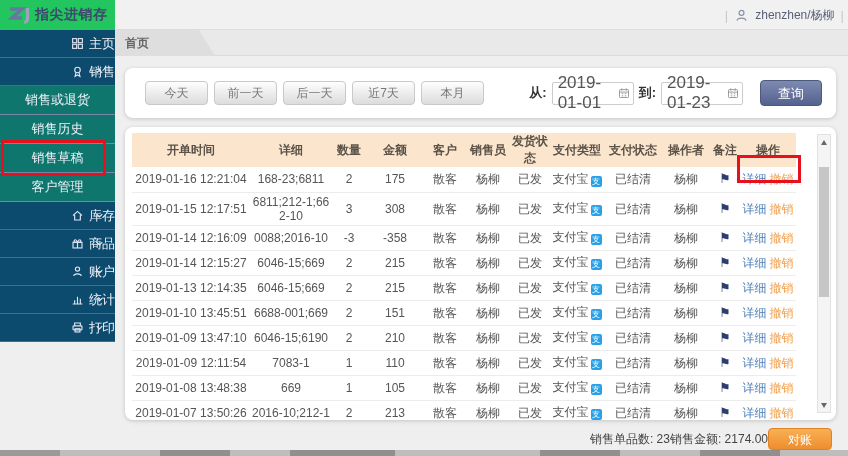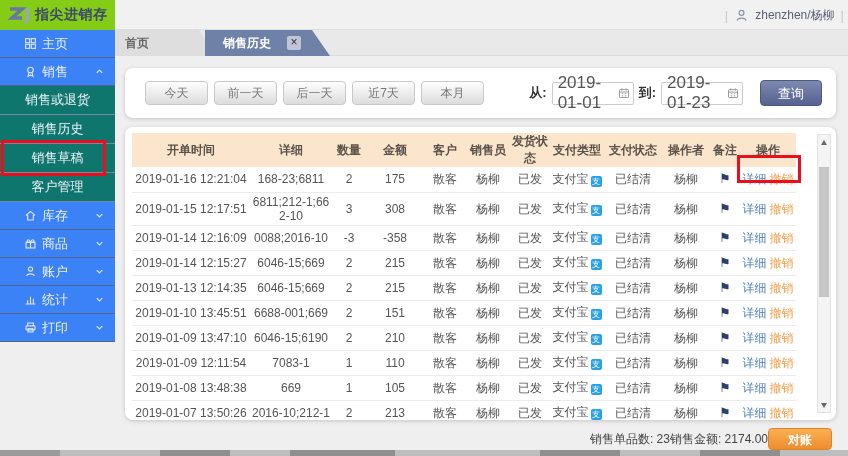--- a/index.html
+++ b/index.html
@@ -4,28 +4,28 @@
 <style>
   * { margin:0; padding:0; box-sizing:border-box; }
   html,body { width:848px; height:456px; }
   body {
     position:relative; overflow:hidden;
     font-family:"Liberation Sans","DejaVu Sans",sans-serif;
     background:#efefef; color:#555;
   }
   
   .topbar { position:absolute; left:0; top:0; width:848px; height:30px; background:#f1f1f1; border-bottom:1px solid #ddd; }
-  .logo-area { position:absolute; left:0; top:0; width:115px; height:30px; background:#84cc16; display:flex; align-items:center; padding-left:7px; }
+  .logo-area { position:absolute; left:0; top:0; width:115px; height:30px; background:#22c55e; display:flex; align-items:center; padding-left:7px; }
   .logo-mark { display:inline-flex; margin-right:4px; }
   .logo-title { font-size:14px; font-weight:bold; color:#3c486e; letter-spacing:.5px; }
   .user-area { position:absolute; right:4px; top:0; height:30px; display:flex; align-items:center; gap:6px; font-size:12px; color:#5a6175; }
   .vdiv { color:#c9c9c9; font-size:13px; }
   
   .sidebar { position:absolute; left:0; top:30px; width:115px; }
-  .side-item { width:115px; height:28px; display:flex; align-items:center; background:#3b82f6; border-bottom:1px solid #55648f; color:#eef1f8; font-size:13px; cursor:pointer; position:relative; padding-left:24px; }
+  .side-item { width:115px; height:28px; display:flex; align-items:center; background:#0c4a6e; border-bottom:1px solid #55648f; color:#eef1f8; font-size:13px; cursor:pointer; position:relative; padding-left:24px;justify-content:flex-end; }
   .side-item .icn { display:inline-flex; margin-right:5px; }
   .side-item .chev { position:absolute; right:10px; top:8px; display:inline-flex; }
   .side-item.sub { height:29px; background:#0f766e; border-bottom:1px solid #7a86a8; justify-content:center; padding-left:0; }
   
   .tabbar { position:absolute; left:115px; top:30px; width:733px; height:26px; background:#e9e9e9; border-bottom:1px solid #dcdcdc; }
   .tab { position:absolute; top:0; height:26px; line-height:26px; font-size:12px; cursor:pointer; }
   .tab-home { left:0; width:100px; background:#dedede; color:#666; padding-left:10px; clip-path:polygon(0 0,calc(100% - 16px) 0,100% 100%,0 100%); z-index:1;font-weight:bold; }
   .tab-active { left:90px; width:125px; background:#6f81a6; color:#fff; font-weight:bold; padding-left:18px; clip-path:polygon(0 0,calc(100% - 18px) 0,100% 100%,0 100%); z-index:2; }
   .tab-close { display:inline-block; margin-left:16px; width:14px; height:14px; line-height:13px; text-align:center; font-weight:normal; font-size:12px; color:#333; background:rgba(255,255,255,.55); border-radius:2px; vertical-align:1px; cursor:pointer; }
   
@@ -50,21 +50,21 @@
   
   .vscroll { position:absolute; right:5px; top:7px; bottom:7px; width:14px; background:#f4f4f4; border:1px solid #e2e2e2; }
   .sarrow { position:absolute; left:0; width:12px; height:12px; cursor:pointer; }
   .sarrow-up { top:1px; } .sarrow-down { bottom:1px; }
   .sarrow-up::after { content:""; position:absolute; left:3px; top:4px; border-left:3px solid transparent; border-right:3px solid transparent; border-bottom:5px solid #666; }
   .sarrow-down::after { content:""; position:absolute; left:3px; top:4px; border-left:3px solid transparent; border-right:3px solid transparent; border-top:5px solid #666; }
   .sthumb { position:absolute; left:1px; width:10px; top:32px; height:130px; background:#c6c6c6; cursor:grab; }
   
   .footer { position:absolute; left:115px; right:0; top:427px; height:24px; display:flex; justify-content:flex-end; align-items:center; padding-right:16px; font-size:12px; color:#444; }
   .footer b { font-weight:normal; }
-  .reconcile-btn { width:64px; height:22px; line-height:22px; text-align:center; color:#fff; font-size:12px; background:linear-gradient(#f8b054,#ee8d2e); border:1px solid #e08224; border-radius:4px; cursor:pointer;font-weight:bold; }
+  .reconcile-btn { width:64px; height:22px; line-height:22px; text-align:center; color:#fff; font-size:12px; background:linear-gradient(#f8b054,#ee8d2e); border:1px solid #e08224; border-radius:4px; cursor:pointer; }
   .bottom-strip { position:absolute; left:0; top:450px; width:848px; height:6px;
     background:linear-gradient(90deg,#9a9a9a 0 60px,#bdbdbd 60px 160px,#8f8f8f 160px 230px,#bdbdbd 230px 290px,#8f8f8f 290px 395px,#bdbdbd 395px 540px,#8f8f8f 540px 620px,#bdbdbd 620px 700px,#8f8f8f 700px 780px,#bdbdbd 780px); }
   
   .hl-box { position:absolute; border:3px solid #e8101c; pointer-events:none; z-index:60; }
   .hl-sidebar { left:1px; top:140px; width:105px; height:36px; }
   .hl-action { left:737px; top:155px; width:64px; height:28px; }
   svg { display:block; }
 </style>
 </head>
 <body>
@@ -198,23 +198,20 @@
       <svg width="11" height="11" viewBox="0 0 16 16" fill="none" stroke="#dfe4f0" stroke-width="1.8">
           <path d="M4 6l4 4 4-4"></path>
         </svg>
       </span>
   </div>
 </div>
 
 <div class="tabbar">
   <div class="tab tab-home">
     <span>首页</span>
-  </div>
-  <div class="tab tab-active">
-    <span>销售历史</span><span class="tab-close">×</span>
   </div>
 </div>
 
 <div class="panel toolbar-panel">
   <div class="quick-group">
     <span class="gbtn">今天</span>
     <span class="gbtn">前一天</span>
     <span class="gbtn">后一天</span>
     <span class="gbtn">近7天</span>
     <span class="gbtn">本月</span>

